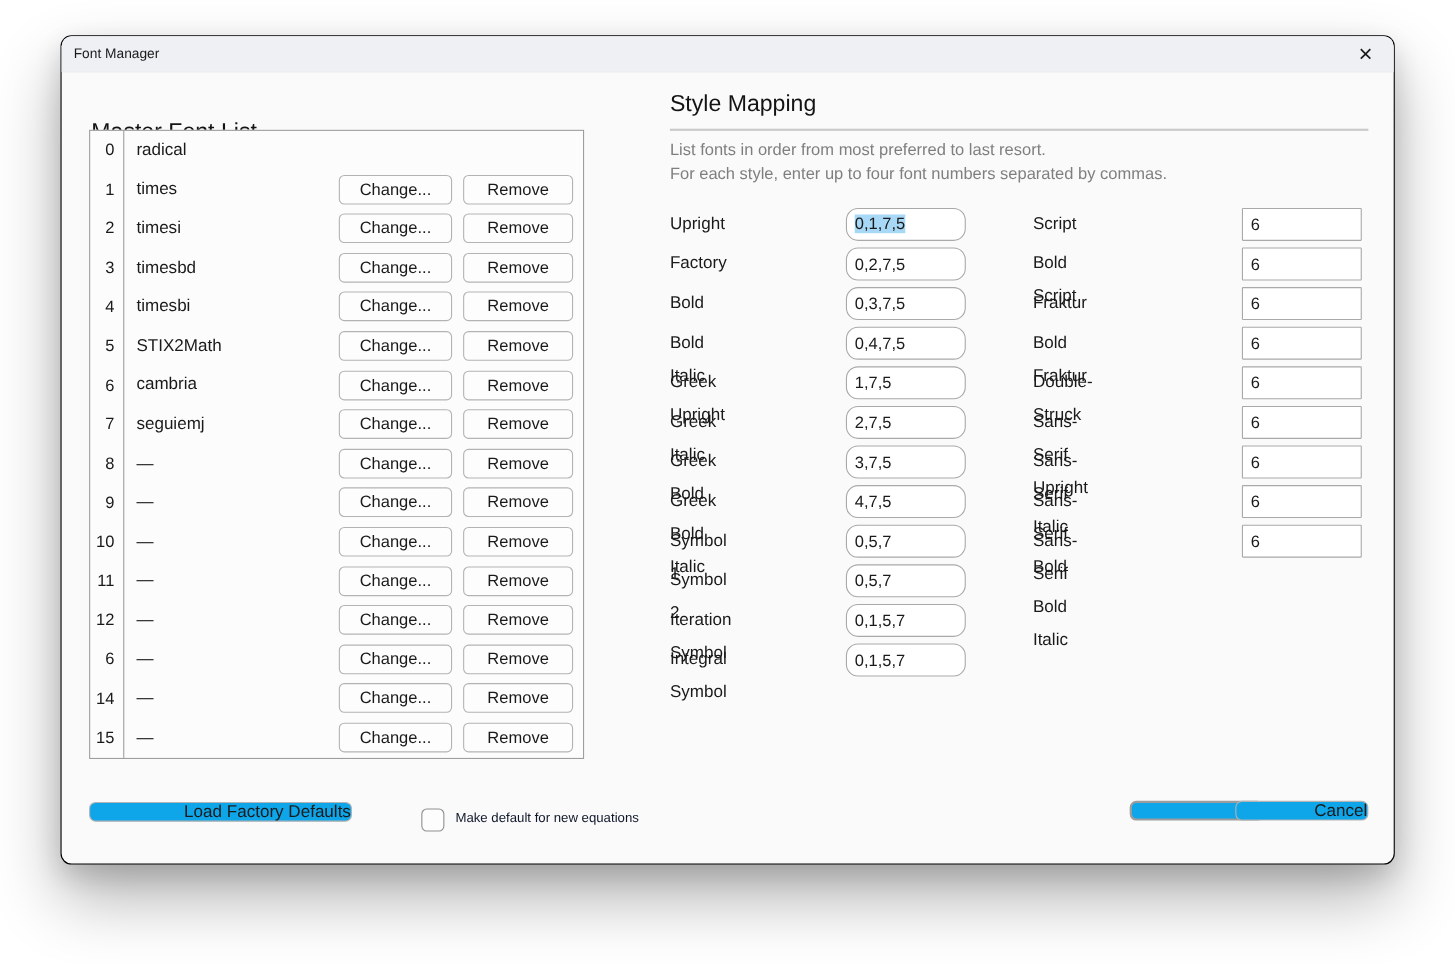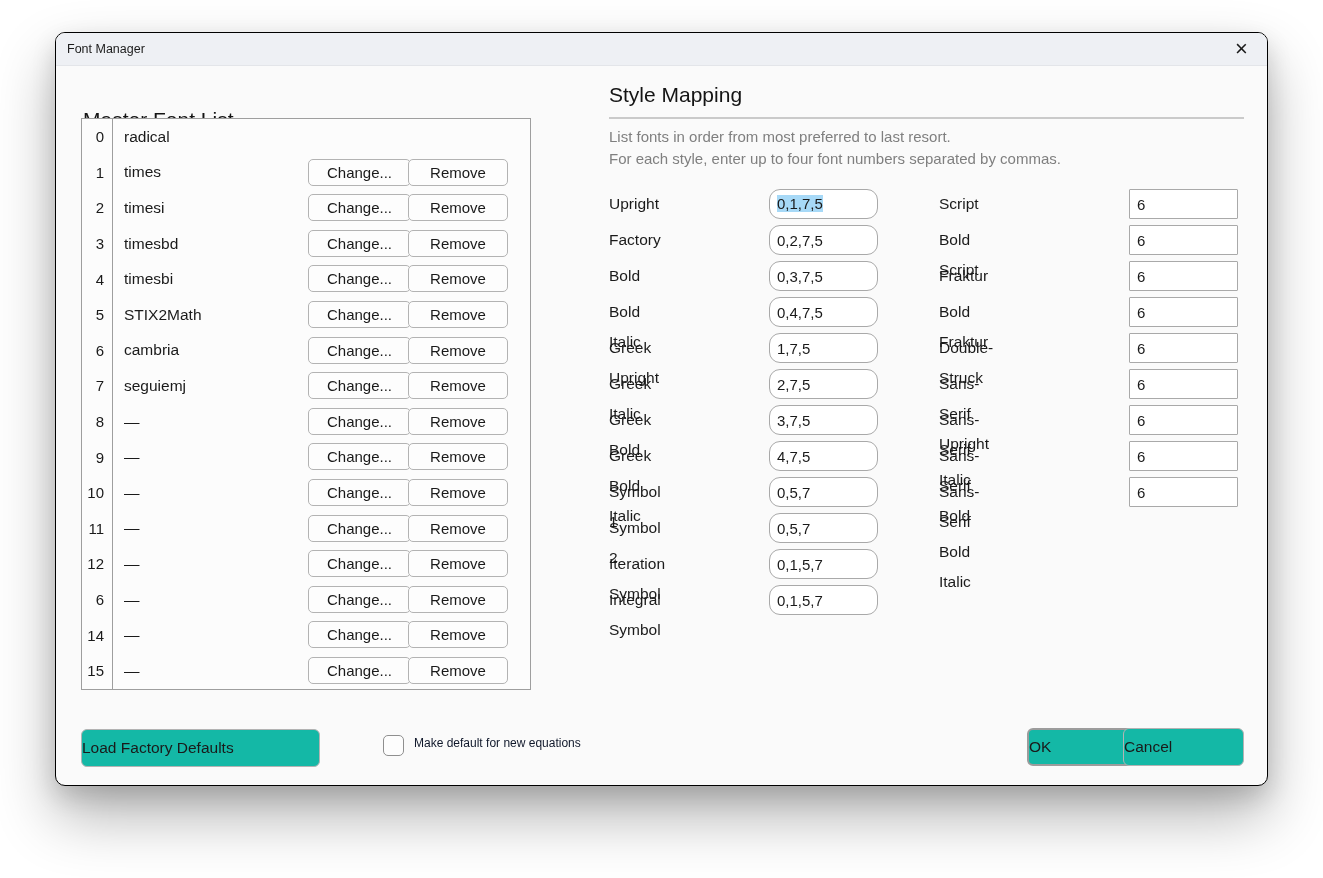--- a/index.html
+++ b/index.html
@@ -63,21 +63,21 @@
     padding-left: 12px; font-size: 15.5px; color: #1a1a1a; flex: 1;
   }
   .row-btn {
     position: absolute; top: 4px; height: 27px;
     border: 1px solid #b3b3b3; border-radius: 5px;
     background: #fdfdfd; font-size: 15px; color: #1a1a1a;
     font-family: inherit;
     text-align: center;
   }
   .btn-change { left: 226px; width: 103px; }
-  .btn-remove { left: 326px; width: 100px; }
+  .btn-remove { left: 339px; width: 100px; }
   
   .sm-rule {
     position: absolute; left: 553px; top: 84px;
     width: 635px; height: 2px; background: #cacaca;
   }
   .sm-desc {
     position: absolute; left: 553px; top: 93px;
     font-size: 15px; line-height: 21.5px; color: #7f7f7f;
   }
   .map-col { position: absolute; top: 156px; }
@@ -94,24 +94,24 @@
     border: 1px solid #a9a9a9; border-radius: 1px;
     background: #ffffff;
     font-size: 15px; color: #1a1a1a; font-family: inherit;
     padding: 0 0 0 7px; line-height: 28px;
   }
   .map-col-left  .map-input, .map-col-left  .map-input-div { left: 160px; border-radius: 11px; }
   .map-col-right .map-input, .map-col-right .map-input-div { left: 190px; }
   .sel-text { background: #a7d9f7; }
   
   .footer-btn {
-    position: absolute; height: 38px;
+    position: absolute; height: 18px;
     border: 1px solid #b3b3b3; border-radius: 6px;
-    background: #14b8a6; font-size: 15.5px; color: #1a1a1a;
-    font-family: inherit; text-align: left;
+    background: #0ea5e9; font-size: 15.5px; color: #1a1a1a;
+    font-family: inherit; text-align: right;
   }
   .btn-load   { left: 25px;  top: 696px; width: 239px; }
   .btn-ok     { left: 923px; top: 695px; width: 122px; border: 2px solid #9c9c9c; margin-left: 48px; }
   .btn-cancel { left: 1067px; top: 695px; width: 121px; }
   .checkbox {
     position: absolute; left: 327px; top: 702px;
     width: 21px; height: 21px;
     border: 1px solid #8f8f8f; border-radius: 5px;
     background: #fdfdfd;
   }

